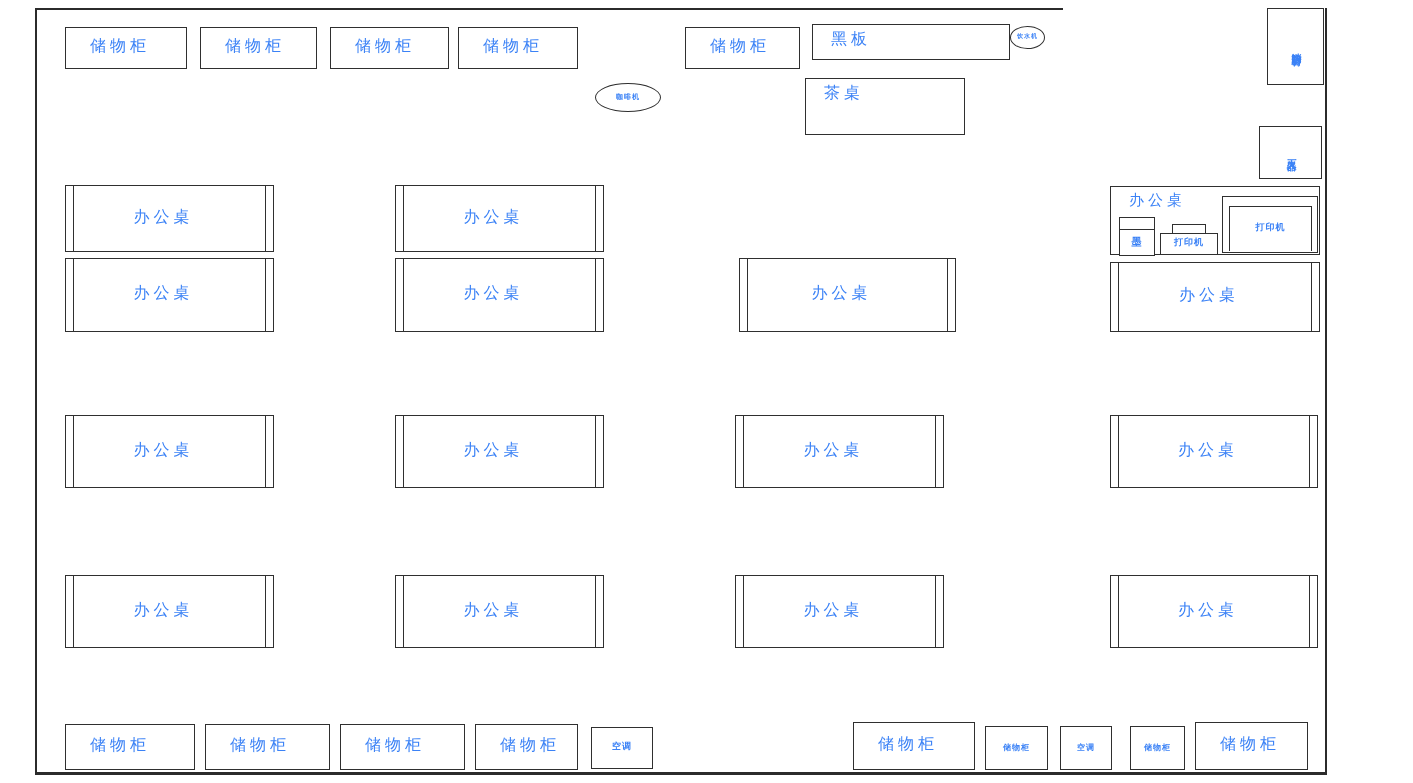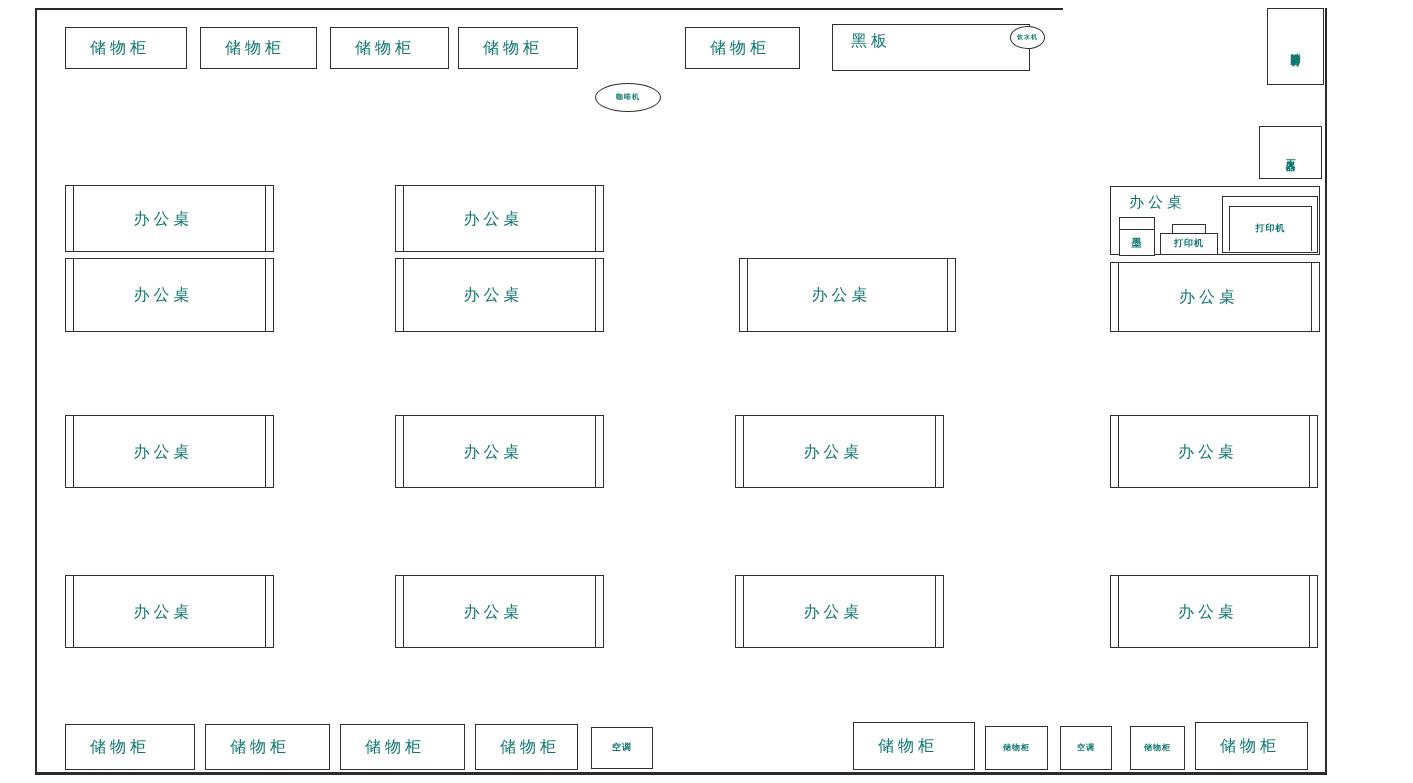--- a/index.html
+++ b/index.html
@@ -1,19 +1,19 @@
 <!DOCTYPE html>
 <html><head>
 <meta charset="utf-8">
 <style>
   html,body{margin:0;padding:0;background:#ffffff;}
   #canvas{
     position:relative;
-    font-family:Liberation Serif, serif;
-    color:#0f766e;
+    font-family:Liberation Mono, monospace;
+    color:#3b82f6;
     background:#ffffff;
     overflow:hidden;
     border-radius:32px;
   }
   .wall{position:absolute;background:#2b2b2b;}
   .it{position:absolute;box-sizing:border-box;}
   .rect{border:1.6px solid #2f2f2f;background:#ffffff;}
   .lbl{position:absolute;white-space:nowrap;line-height:1.1;}
   .lbl.big{letter-spacing:4px;}
   .lbl.tiny{letter-spacing:1px;font-weight:bold;}
@@ -44,22 +44,25 @@
     </div>
     <div class="it rect" style="left: 330px; top: 27px; width: 119px; height: 42px;">
       <div class="lbl big" style="font-size: 16px; left: 24px; top: 50%; transform: translateY(-50%);">储物柜</div>
     </div>
     <div class="it rect" style="left: 458px; top: 27px; width: 120px; height: 42px;">
       <div class="lbl big" style="font-size: 16px; left: 24px; top: 50%; transform: translateY(-50%);">储物柜</div>
     </div>
     <div class="it rect" style="left: 685px; top: 27px; width: 115px; height: 42px;">
       <div class="lbl big" style="font-size: 16px; left: 24px; top: 50%; transform: translateY(-50%);">储物柜</div>
     </div>
-    <div class="it rect" style="left: 832px; top: 24px; width: 198px; height: 47px;">
+    <div class="it rect" style="left: 812px; top: 24px; width: 198px; height: 36px;">
       <div class="lbl big" style="font-size: 16px; left: 18px; top: 7px;">黑板</div>
+    </div>
+    <div class="it rect" style="left: 805px; top: 78px; width: 160px; height: 57px;">
+      <div class="lbl big" style="font-size: 16px; left: 18px; top: 7px;">茶桌</div>
     </div>
     <div class="it ellipse" style="left: 595px; top: 83px; width: 66px; height: 29px;">
       <div class="lbl tiny" style="font-size: 7px; position: static;">咖啡机</div>
     </div>
     <div class="it ellipse" style="left: 1010px; top: 26px; width: 35px; height: 23px;">
       <div class="lbl tiny" style="font-size: 6px; position: static;">饮水机</div>
     </div>
     <div class="it rect vtext" style="left: 1267px; top: 8px; width: 57px; height: 77px;">
       <div class="lbl tiny" style="font-size: 10px; position: static; writing-mode: vertical-rl;">消防器材</div>
     </div>

